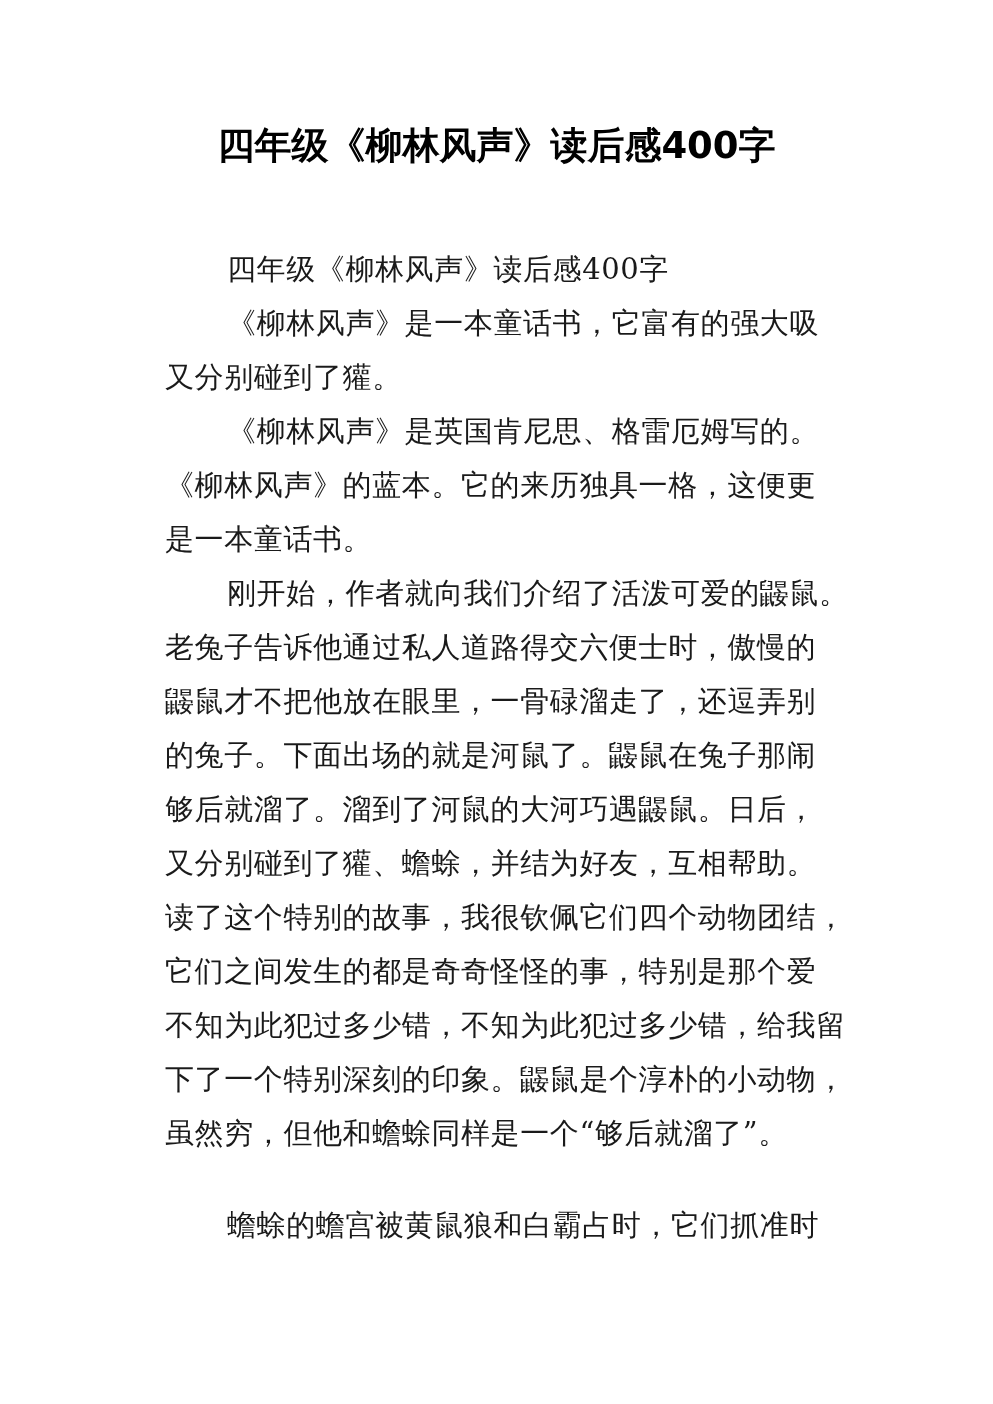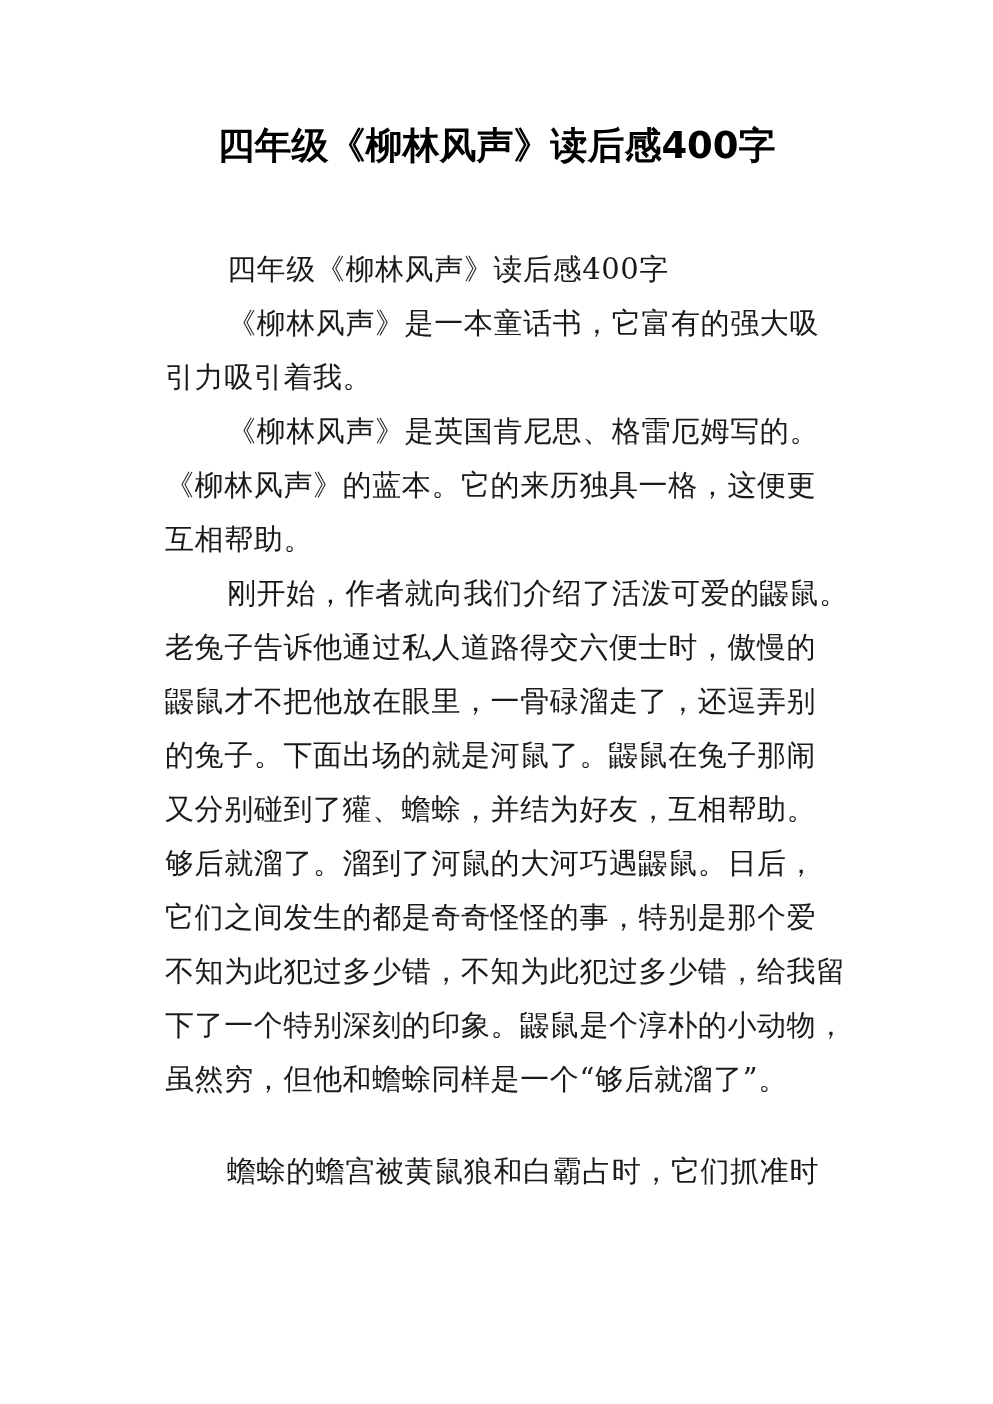--- a/index.html
+++ b/index.html
@@ -60,32 +60,33 @@
 <body>
 
 <div class="page">
   <h1 class="title" style="margin:0;">四年级《柳林风声》读后感400字</h1>
 
   <div class="body-text">
 
     <div class="line indent">四年级《柳林风声》读后感400字</div>
 
     <div class="line indent">《柳林风声》是一本童话书，它富有的强大吸</div>
-    <div class="line">引力吸引着我。</div>
+    <div class="line">又分别碰到了獾。</div>
 
     <div class="line indent">《柳林风声》是英国肯尼思、格雷厄姆写的。</div>
     <div class="line">《柳林风声》的蓝本。它的来历独具一格，这便更</div>
-    <div class="line">互相帮助。</div>
+    <div class="line">是一本童话书。</div>
 
     <div class="line indent">刚开始，作者就向我们介绍了活泼可爱的鼹鼠。</div>
     <div class="line">老兔子告诉他通过私人道路得交六便士时，傲慢的</div>
     <div class="line">鼹鼠才不把他放在眼里，一骨碌溜走了，还逗弄别</div>
     <div class="line">的兔子。下面出场的就是河鼠了。鼹鼠在兔子那闹</div>
+    <div class="line">够后就溜了。溜到了河鼠的大河巧遇鼹鼠。日后，</div>
     <div class="line">又分别碰到了獾、蟾蜍，并结为好友，互相帮助。</div>
-    <div class="line">够后就溜了。溜到了河鼠的大河巧遇鼹鼠。日后，</div>
+    <div class="line">读了这个特别的故事，我很钦佩它们四个动物团结，</div>
     <div class="line">它们之间发生的都是奇奇怪怪的事，特别是那个爱</div>
     <div class="line">不知为此犯过多少错，不知为此犯过多少错，给我留</div>
     <div class="line">下了一个特别深刻的印象。鼹鼠是个淳朴的小动物，</div>
     <div class="line">虽然穷，但他和蟾蜍同样是一个“够后就溜了”。</div>
 
     <div class="gap"></div>
 
     <div class="line indent">蟾蜍的蟾宫被黄鼠狼和白霸占时，它们抓准时</div>
   </div>
 </div>

